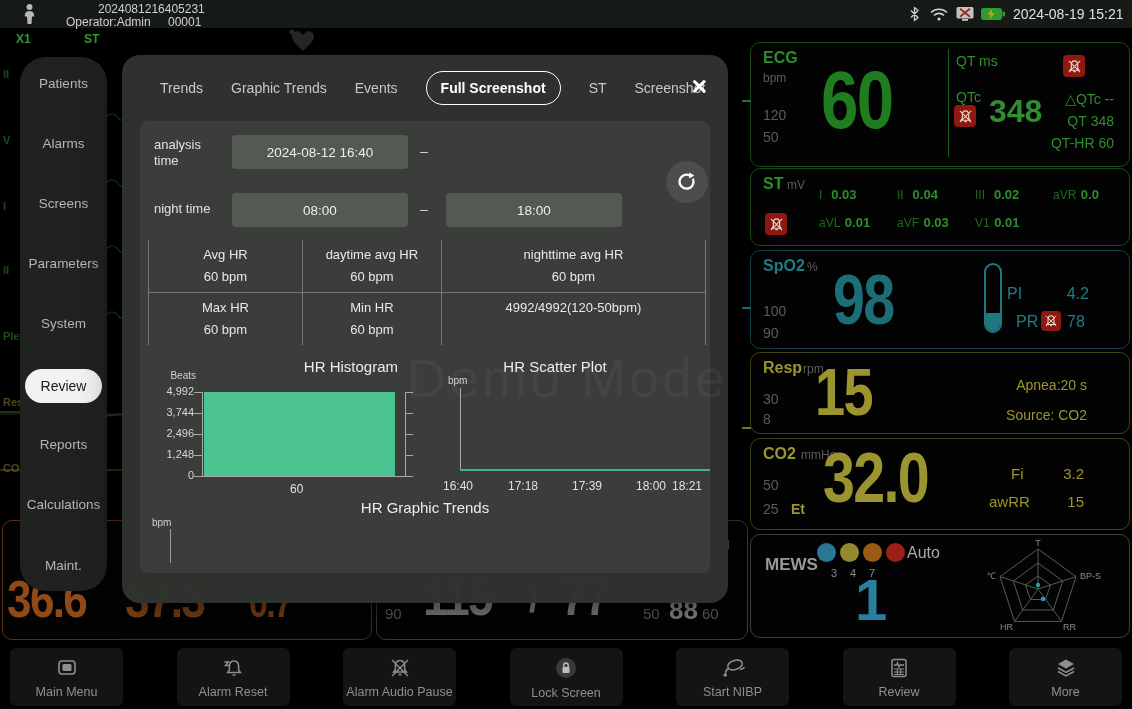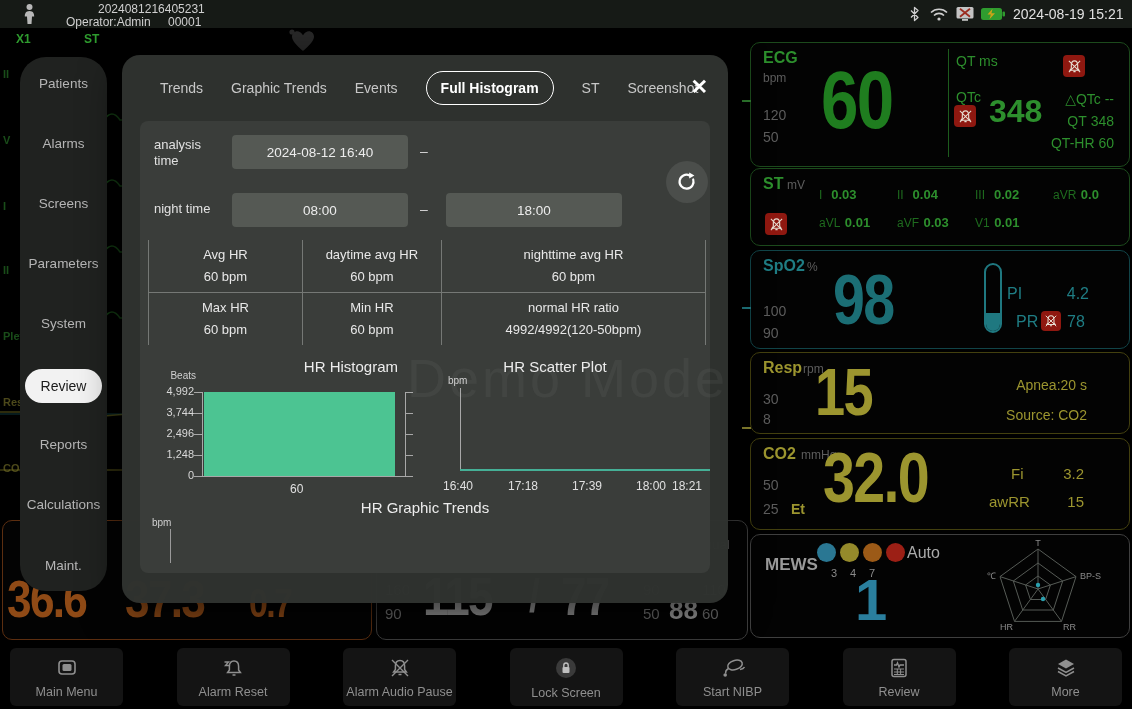--- a/index.html
+++ b/index.html
@@ -301,21 +301,21 @@
     <div class="side-item" style="top:380px;">Reports</div>
     <div class="side-item" style="top:440px;">Calculations</div>
     <div class="side-item" style="top:501px;">Maint.</div>
   </div>
 
   <div class="dialog">
     <div class="tabs">
       <span class="tab">Trends</span>
       <span class="tab">Graphic Trends</span>
       <span class="tab">Events</span>
-      <span class="tab tab-active">Full Histogram</span>
+      <span class="tab tab-active">Full Screenshot</span>
       <span class="tab">ST</span>
       <span class="tab">Screenshot</span>
     </div>
     <span class="dlg-close">✕</span>
     <div class="watermark">Demo Mode</div>
 
     <div class="inner">
 
       <div class="fld-label" style="left:14px;top:16px;width:66px;">analysis time</div>
       <div class="fld" style="left:92px;top:14px;">2024-08-12 16:40</div>
@@ -347,21 +347,20 @@
           </div>
         <div class="sum-cell rdiv">
             <div class="l">Max HR</div>
             <div class="v">60 bpm</div>
           </div>
         <div class="sum-cell cdiv rdiv">
             <div class="l">Min HR</div>
             <div class="v">60 bpm</div>
           </div>
         <div class="sum-cell cdiv rdiv">
-            <div class="l">normal HR ratio</div>
             <div class="v">4992/4992(120-50bpm)</div>
           </div>
       </div>
 
       <div class="chart-title" style="left:38px;top:237px;text-align:right;">HR Histogram</div>
       <span class="axlab" style="left:14px;top:249px;width:42px;text-align:right;">Beats</span>
       <span class="ytick" style="left:8px;top:264px;">4,992</span>
       <span class="ytick" style="left:8px;top:285px;">3,744</span>
       <span class="ytick" style="left:8px;top:306px;">2,496</span>
       <span class="ytick" style="left:8px;top:327px;">1,248</span>

